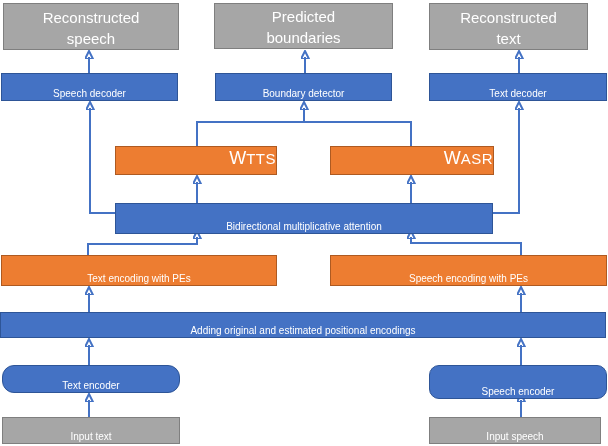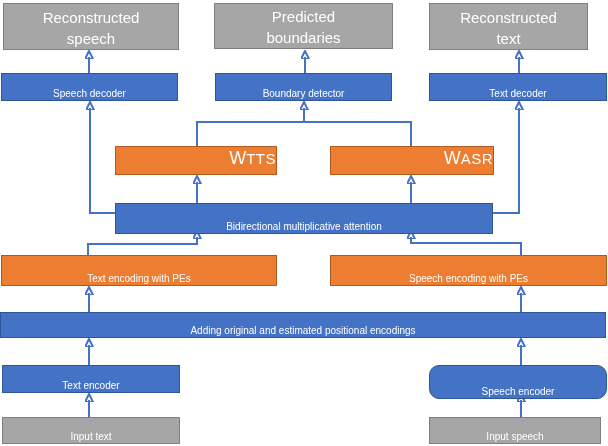--- a/index.html
+++ b/index.html
@@ -39,21 +39,21 @@
   .n-wt{left:115px;top:146px;width:162px;height:29px;flex-direction:row;align-items:baseline;}
   .n-wa{left:330px;top:146px;width:164px;height:29px;flex-direction:row;align-items:baseline;}
   .w-main{font-size:18px;}
   .w-sub {font-size:15px;letter-spacing:0.5px;}
 
   .n-at{left:115px;top:203px;width:378px;height:31px;}
   .n-te{left:1px;  top:255px;width:276px;height:31px;}
   .n-se{left:330px;top:255px;width:277px;height:31px;}
   .n-ad{left:0px;  top:312px;width:606px;height:26px;}
 
-  .n-tc{left:2px;  top:365px;width:178px;height:28px;}
+  .n-tc{left:2px;  top:365px;width:178px;height:28px;border-radius:12px;}
   .n-sc{left:429px;top:365px;width:178px;height:34px;border-radius:10px;}
 
   .n-it{left:2px;  top:417px;width:178px;height:27px;}
   .n-is{left:429px;top:417px;width:172px;height:27px;}
 
   #connectors{position:absolute;left:0;top:0;width:608px;height:446px;pointer-events:none;}
   #connectors path{stroke:#4472C4;stroke-width:2;fill:none;}
 </style>
 </head>
 <body>

